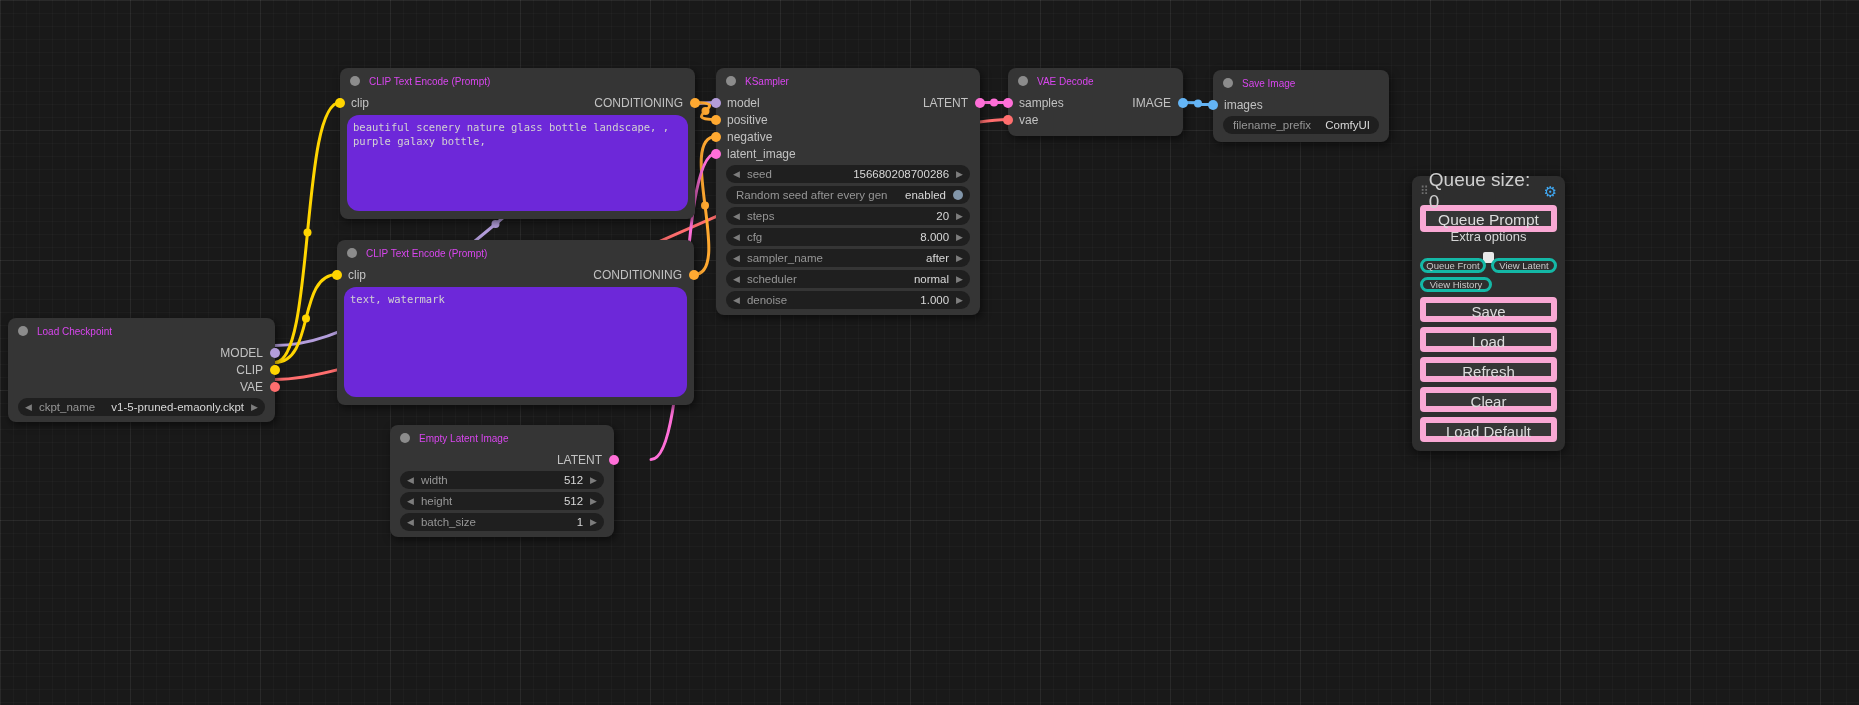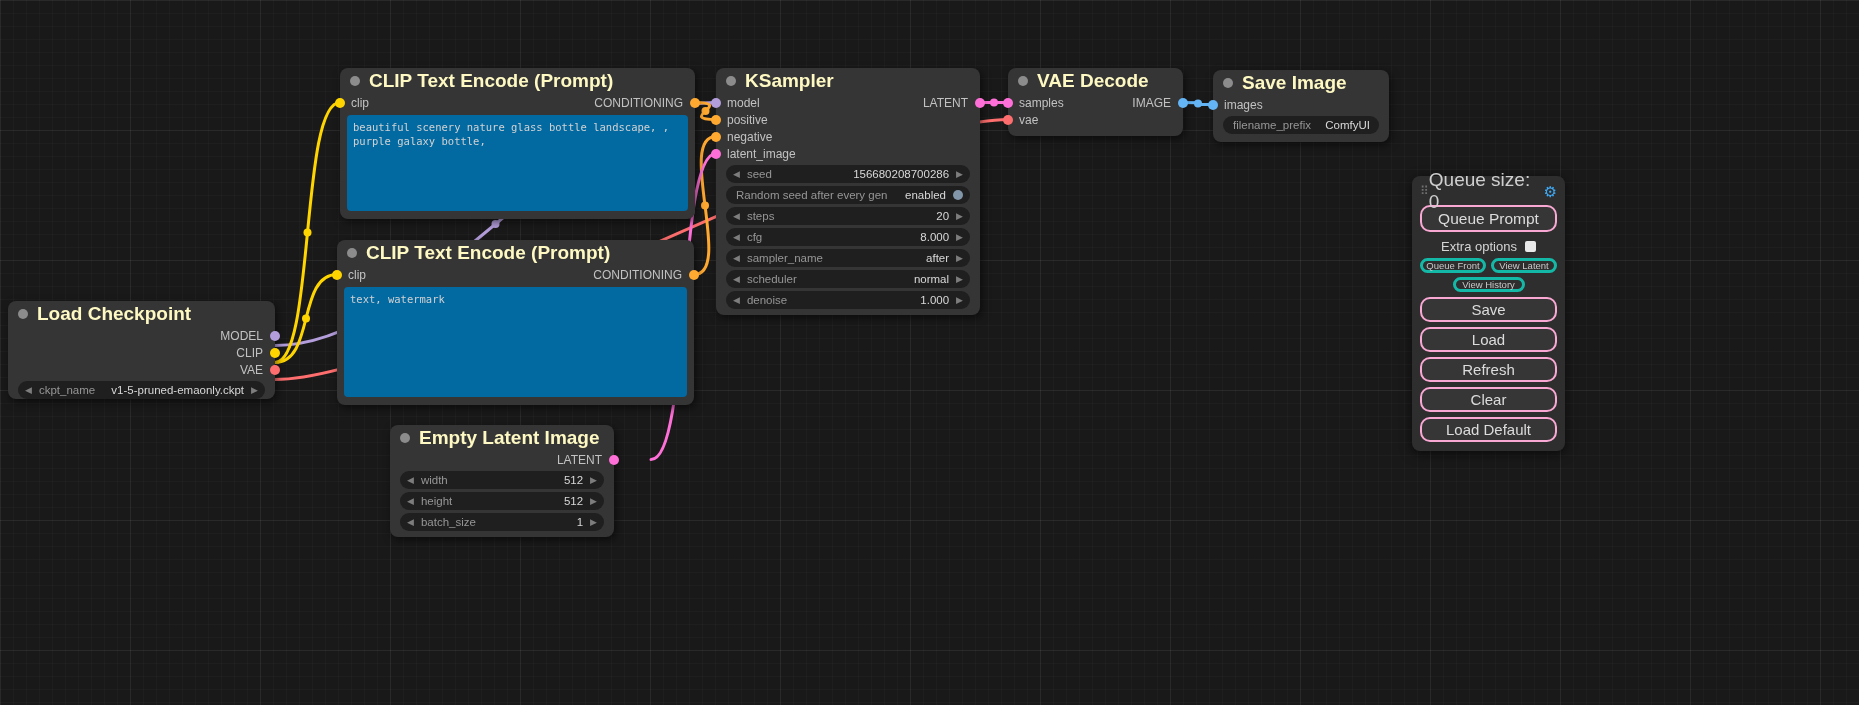--- a/index.html
+++ b/index.html
@@ -31,21 +31,21 @@
     box-shadow: 2px 3px 8px rgba(0,0,0,.55);
     color: #b9b9b9;
   }
   .ntitle {
     height: 26px;
     display: flex;
     align-items: center;
     padding: 0 10px;
   }
   .tdot { width: 10px; height: 10px; border-radius: 50%; flex: none; }
-  .ttext { margin-left: 9px; font-size: 19px; color: #fef9c3; white-space: nowrap; font-weight: bold; }
+  .ttext { margin-left: 9px; font-size: 10px; color: #d946ef; white-space: nowrap; }
 
   .srow { display: flex; align-items: center; height: 17px; position: relative; }
   .dot { width: 10px; height: 10px; border-radius: 50%; flex: none; }
   .dot.in  { margin-left: -5px; }
   .dot.out { margin-right: -5px; }
   .slabel { font-size: 12px; color: #c2c2c2; white-space: nowrap; }
   .slabel.in  { margin-left: 6px; }
   .slabel.out { margin-left: auto; margin-right: 7px; }
 
   .widget {
@@ -62,22 +62,22 @@
   }
   .warrow { color: #7d7d7d; font-size: 9px; flex: none; }
   .wlabel { color: #969696; margin-left: 7px; }
   .widget.noarrow .wlabel { margin-left: 3px; }
   .wvalue { margin-left: auto; margin-right: 7px; color: #d8d8d8; }
   .widget.noarrow .wvalue { margin-right: 2px; }
   .toggle-dot { width: 10px; height: 10px; border-radius: 50%; margin-left: 5px; flex: none; }
 
   .prompt {
     margin: 4px 7px 0 7px;
-    background: #0369a1;
-    border-radius: 4px;
+    background: #6d28d9;
+    border-radius: 12px;
     padding: 5px 6px;
     font-family: "DejaVu Sans Mono", monospace;
     font-size: 10.5px;
     line-height: 1.35;
     color: #d2d2d2;
     white-space: pre-wrap;
     overflow: hidden;
     height: 96px;
   }
   .prompt.tall { height: 110px; }
@@ -95,38 +95,38 @@
   .qhead { display: flex; align-items: center; height: 20px; }
   .qdrag { color: #6f6f6f; font-size: 12px; cursor: grab; }
   .qsize { flex: 1; font-size: 19px; color: #cfcfcf; }
   .qgear { font-size: 15px; cursor: pointer; line-height: 1; }
   .qbtn {
     display: block;
     width: 100%;
     height: 25px;
     margin-top: 5px;
     background: #363636;
-    border: 2px solid #f9a8d4;
-    border-radius: 10px;
+    border: 6px solid #f9a8d4;
+    border-radius: 4px;
     color: #dcdcdc;
     font-family: "Liberation Sans", sans-serif;
     font-size: 15px;
     cursor: pointer;
   }
   .qbtn.big { height: 27px; margin-top: 4px; font-size: 15.5px; }
   .qextra {
     display: flex; align-items: center; justify-content: center;
-    gap: 8px; margin-top: 6px; font-size: 13px; height: 16px;
+    gap: 8px; margin-top: 6px; font-size: 13px; height: 16px; flex-direction: column;
   }
   .qcheck {
     width: 11px; height: 11px; background: #e9e9e9;
     border-radius: 2px; cursor: pointer; flex: none;
   }
   .qrow { display: flex; gap: 5px; margin-top: 4px; }
-  .qrow.center { justify-content: center; }
+  .qrow.center { }
   .qpill {
     flex: 1;
     height: 15px;
     background: #2e2e2e;
     border: 3px solid #14b8a6;
     border-radius: 8px;
     color: #c9c9c9;
     font-family: "Liberation Sans", sans-serif;
     font-size: 9.5px;
     line-height: 1;
@@ -153,21 +153,21 @@
       <path d="M 694 274.5 C 734 274.5 676 136.5 716 136.5" stroke="#FFA931" stroke-width="3" fill="none" stroke-linecap="round"></path>
       <circle cx="705" cy="205.5" r="4" fill="#FFA931"></circle>
       <path d="M 651 459.5 C 691 459.5 676 153.5 716 153.5" stroke="#FF6FD8" stroke-width="3" fill="none" stroke-linecap="round"></path>
       <circle cx="683.5" cy="306.5" r="4" fill="#FF6FD8"></circle>
       <path d="M 980 102.5 C 1020 102.5 968 102.5 1008 102.5" stroke="#FF6FD8" stroke-width="3" fill="none" stroke-linecap="round"></path>
       <circle cx="994" cy="102.5" r="4" fill="#FF6FD8"></circle>
       <path d="M 1183 102.5 C 1223 102.5 1173 104.5 1213 104.5" stroke="#64B5F6" stroke-width="3" fill="none" stroke-linecap="round"></path>
       <circle cx="1198" cy="103.5" r="4" fill="#64B5F6"></circle>
     </svg>
 
-  <div class="node" style="left:8px;top:301px;width:267px;padding-bottom:0;">
+  <div class="node" style="left:8px;top:318px;width:267px;padding-bottom:6px;">
     <div class="ntitle">
       <span class="tdot" style="background: rgb(140, 140, 140);"></span>
       <span class="ttext">Load Checkpoint</span>
     </div>
     <div class="srow">
       <span class="slabel out">MODEL</span>
       <span class="dot out" id="lc-model-out" style="background: rgb(179, 157, 219);"></span>
     </div>
     <div class="srow">
       <span class="slabel out">CLIP</span>

